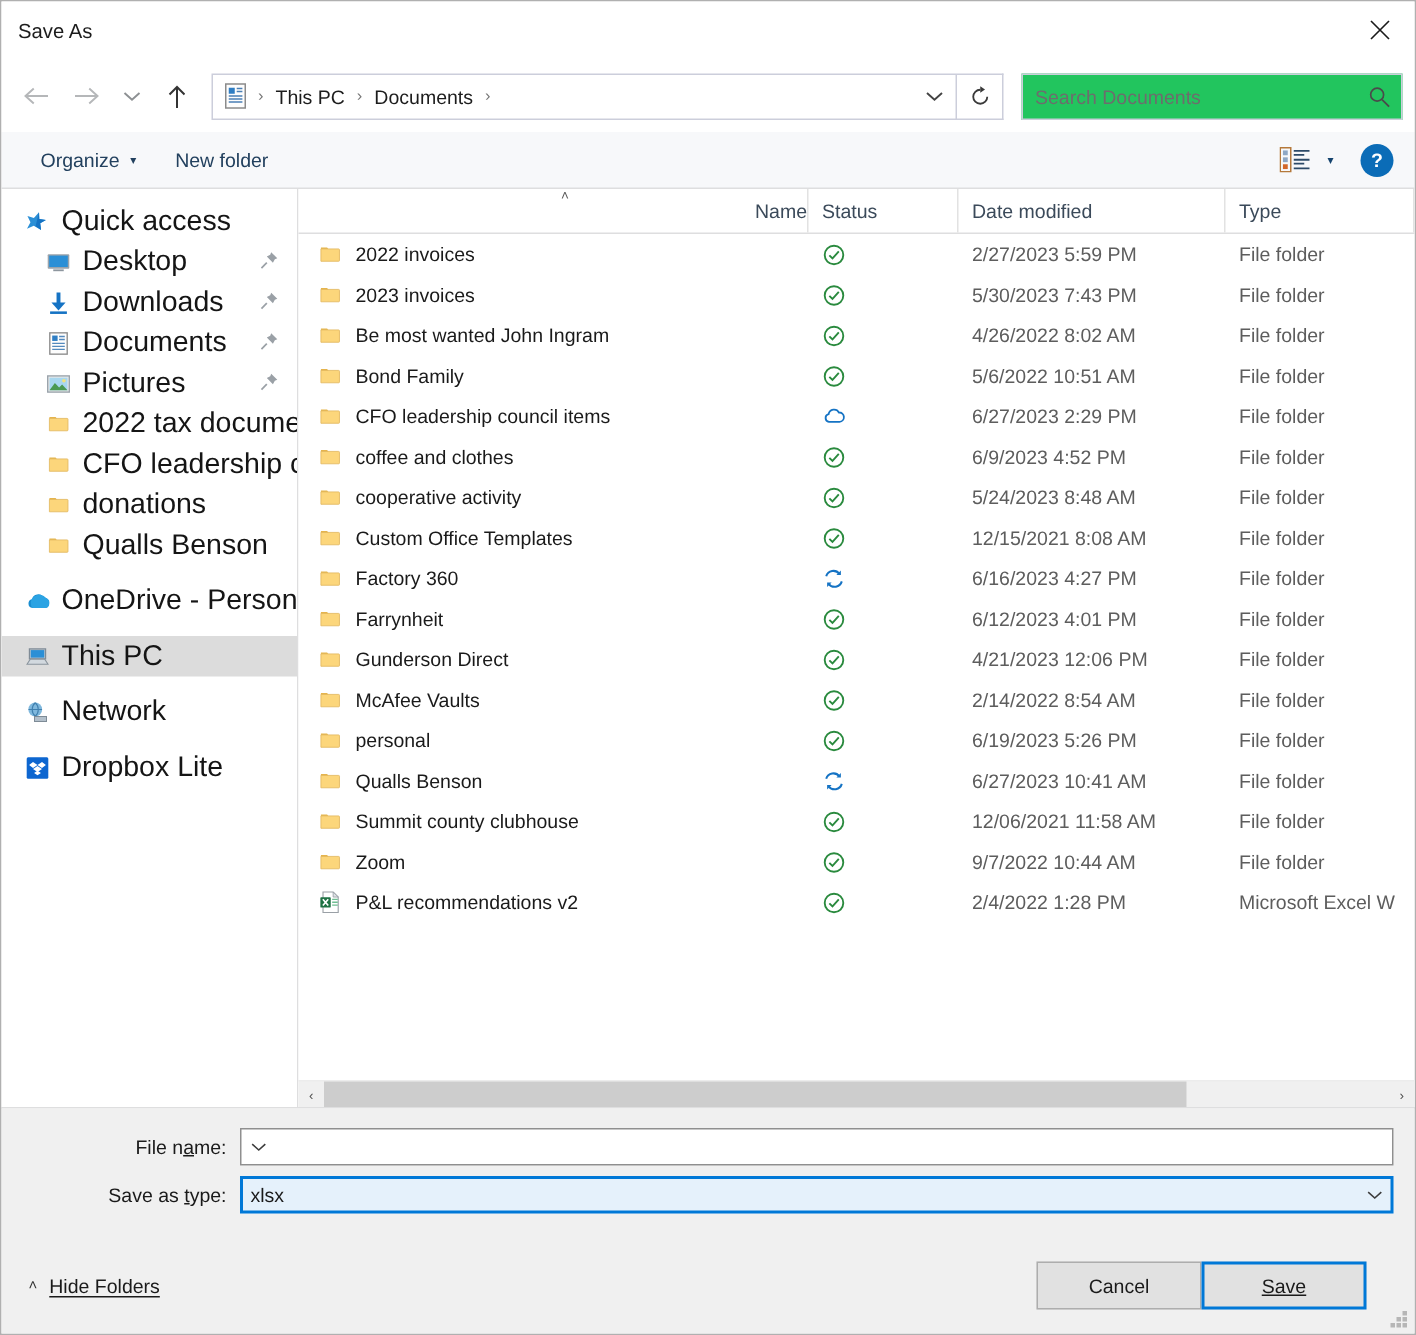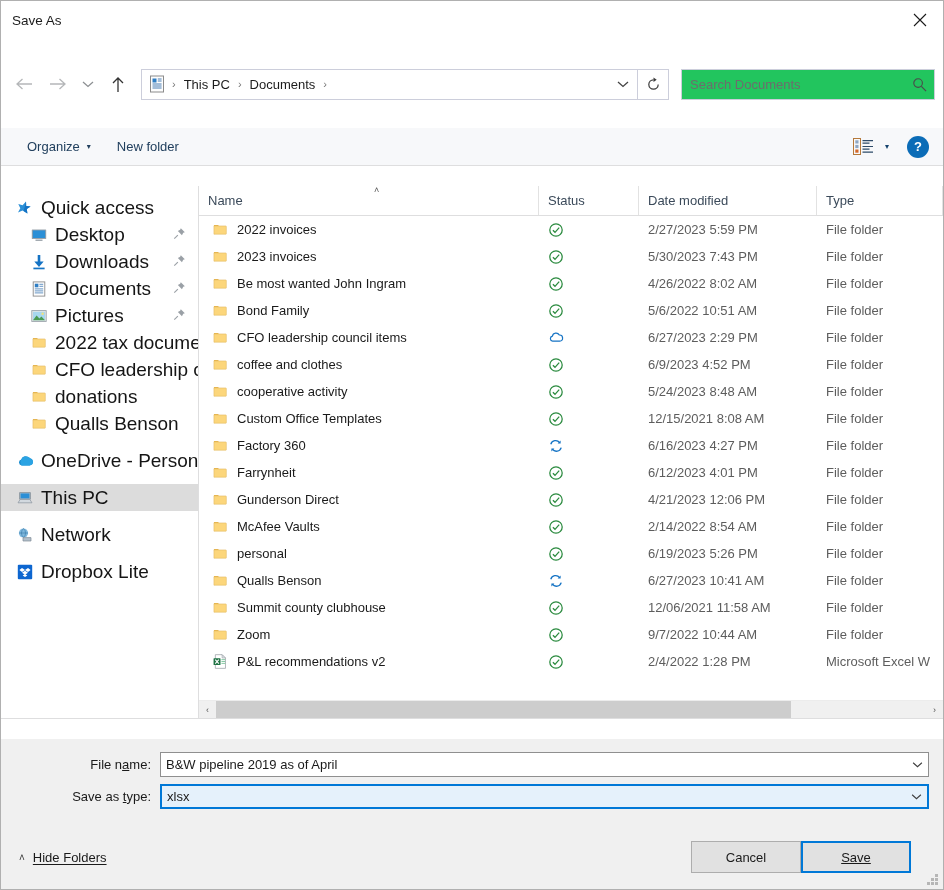--- a/index.html
+++ b/index.html
@@ -16,21 +16,20 @@
   }
   #dialog {
     position: absolute;
     left: 0; top: 0;
     width: 944px; height: 890px;
     box-sizing: border-box;
     border: 1px solid #b0b0b0;
     background: #ffffff;
     display: flex;
     flex-direction: column;
-    gap: 20px;
   }
 
   
   .titlebar {
     height: 39px;
     flex: 0 0 39px;
     background: #ffffff;
     display: flex;
     align-items: center;
     position: relative;
@@ -225,21 +224,21 @@
     align-items: center;
     font-size: 13px;
     color: #3b4a5a;
     padding-left: 9px;
     box-sizing: border-box;
     border-right: 1px solid #e2e2e2;
     cursor: default;
     white-space: nowrap;
     overflow: hidden;
   }
-  .col.c-name   { width: 340px; flex: 0 0 340px; }
+  .col.c-name   { width: 340px; flex: 0 0 340px; justify-content: flex-end; }
   .col.c-status { width: 100px; flex: 0 0 100px; }
   .col.c-date   { width: 178px; flex: 0 0 178px; }
   .col.c-type   { flex: 1 1 auto; }
   .sort-caret {
     position: absolute;
     left: 175px; top: -1px;
     font-size: 9px; color: #5a5a5a;
     line-height: 10px;
   }
 
@@ -989,21 +988,20 @@
         <div class="hs-arrow">›</div>
       </div>
     </div>
   </div>
 
   <div class="bottom">
 
     <div class="formrow">
       <div class="formlabel">File n<span class="underline-accel">a</span>me:</div>
       <div class="combo">
-        <input class="combo-value" type="text" value="B&amp;W pipeline 2019 as of April" style="">
         <span class="combo-caret">
           <svg width="11" height="7" viewBox="0 0 12 8">
             <path d="M1,2 L6,6.5 L11,2" stroke="#3c3c3c" stroke-width="1.2" fill="none"></path>
           </svg>
         </span>
       </div>
     </div>
 
     <div class="formrow">
       <div class="formlabel">Save as <span class="underline-accel">t</span>ype:</div>

